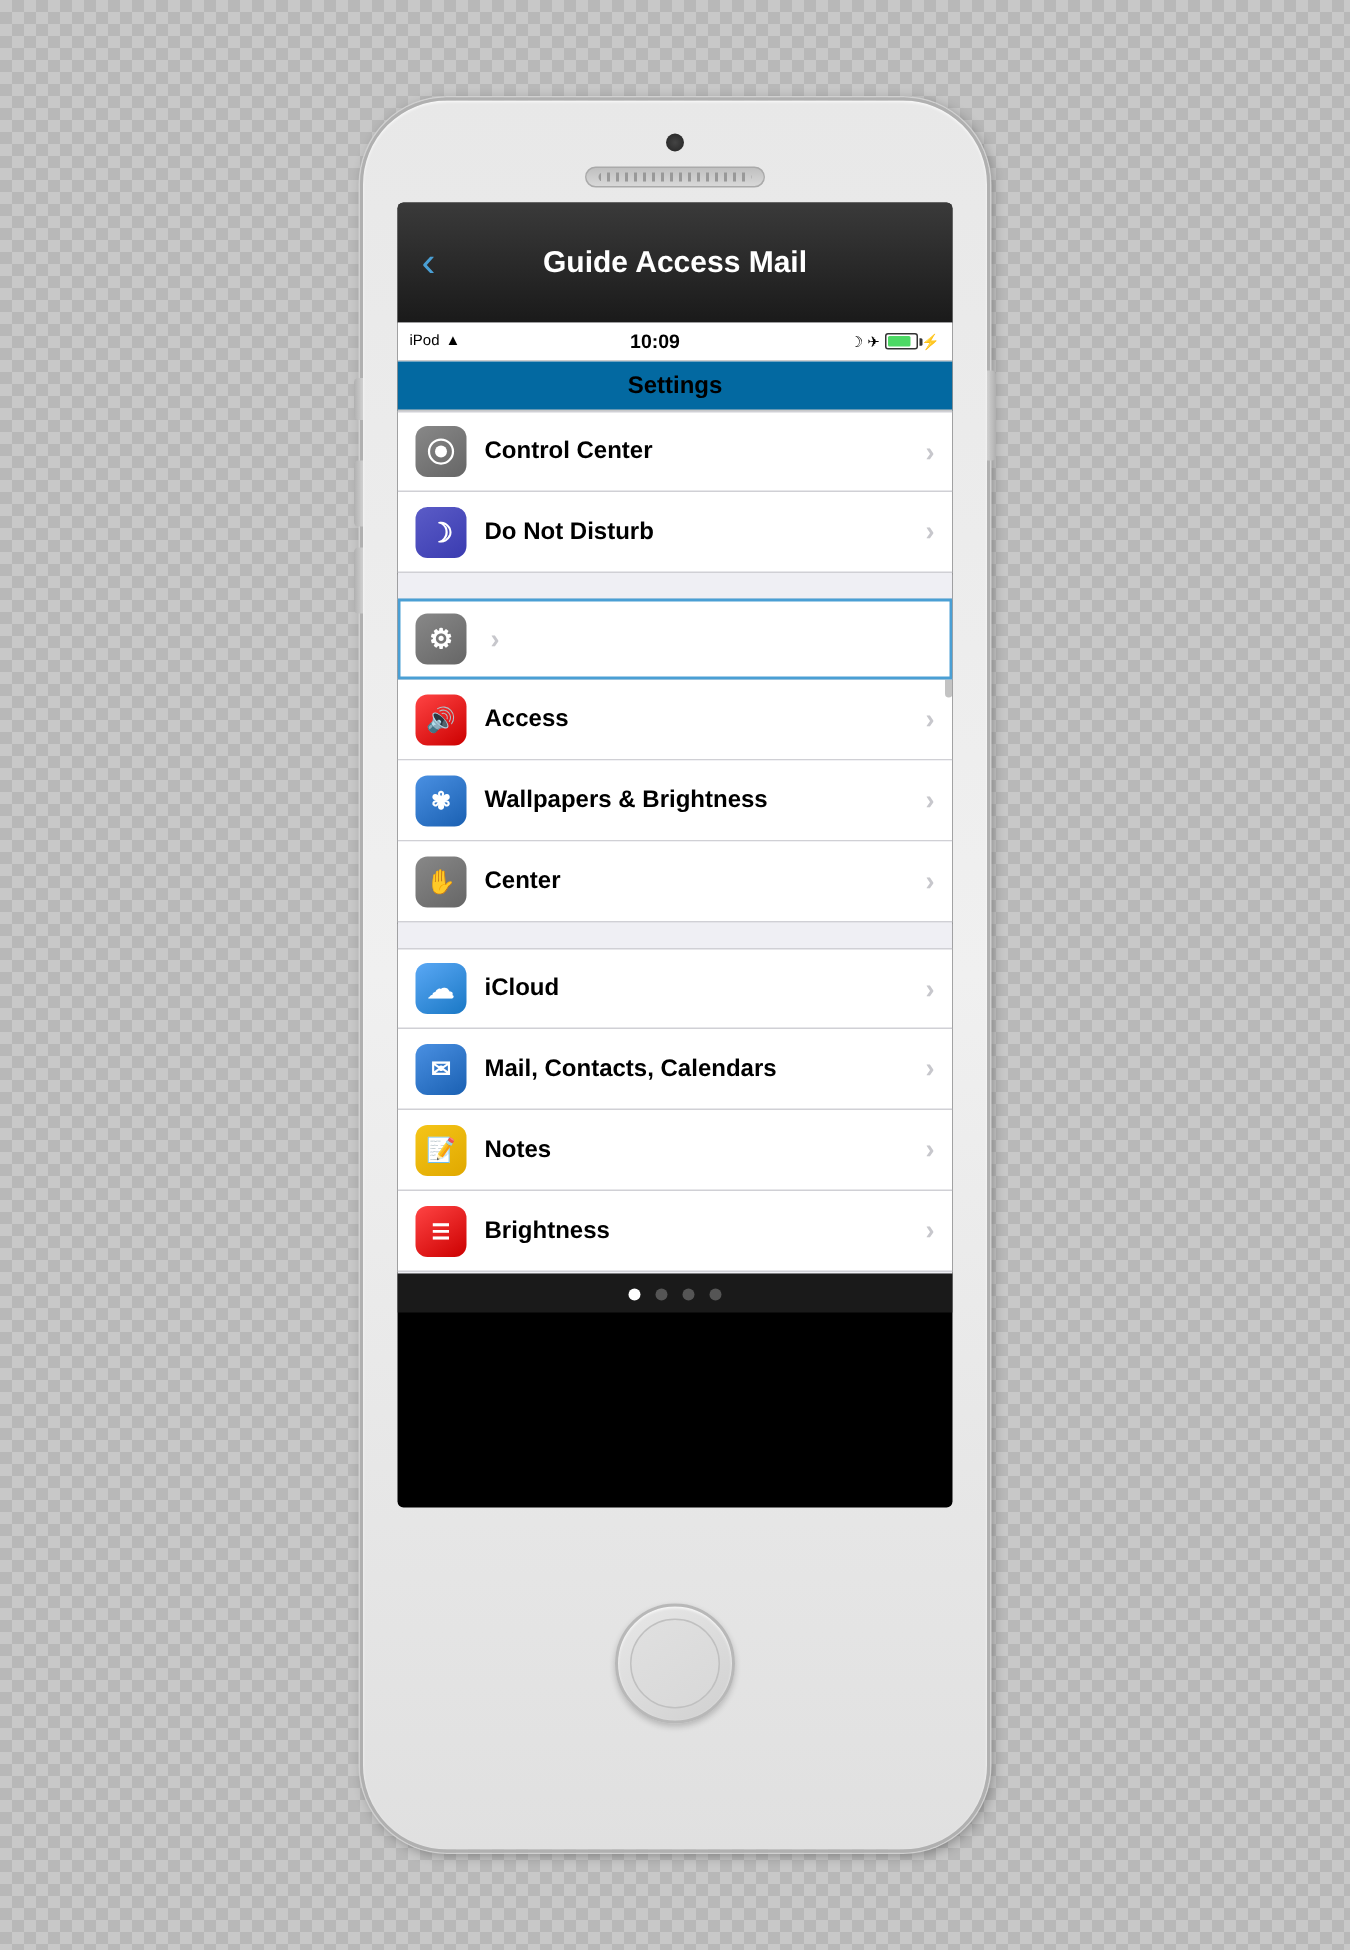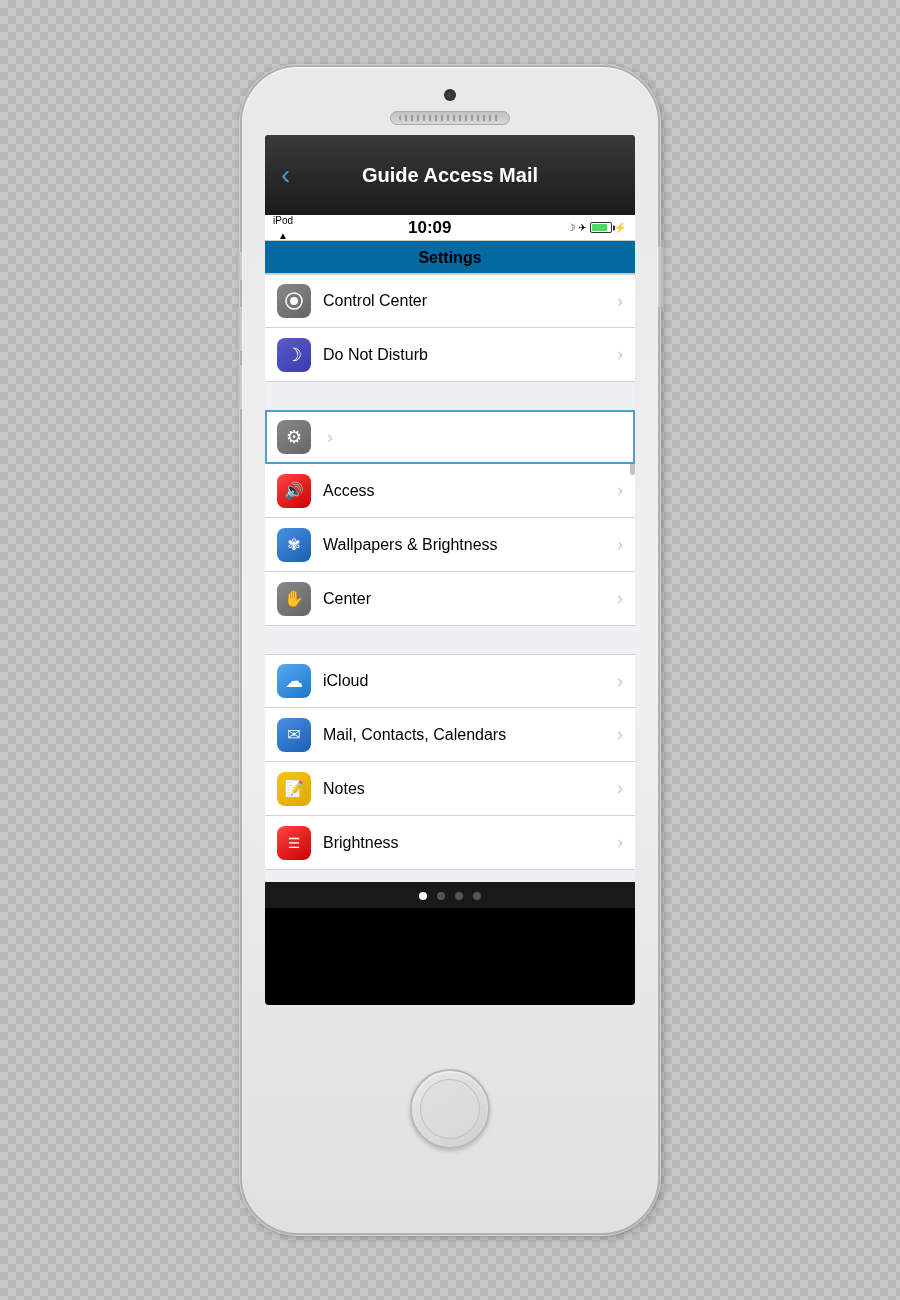--- a/index.html
+++ b/index.html
@@ -166,25 +166,24 @@
       color: #000;
       border-bottom: 1px solid #ccc;
     }
 
     .ipod-statusbar-left {
       display: flex;
       align-items: center;
       gap: 4px;
       font-size: 10px;
       font-weight: 500;
-      flex-direction: column;
     }
 
     .ipod-statusbar-center {
-      font-size: 17px;
+      font-size: 13px;
       font-weight: 600;
     }
 
     .ipod-statusbar-right {
       display: flex;
       align-items: center;
       gap: 3px;
       font-size: 10px;
     }
 
@@ -228,21 +227,22 @@
     }
 
     .settings-title-text {
       font-size: 16px;
       font-weight: 700;
       color: #000;
     }
 
     
     .settings-group {
-      margin-bottom: 12px;
+      margin-bottom: 1px;
+      font-weight: bold;
     }
 
     .settings-group-spacer {
       height: 16px;
       background: #efeff4;
     }
 
     .settings-row {
       width: 100%;
       height: 54px;

